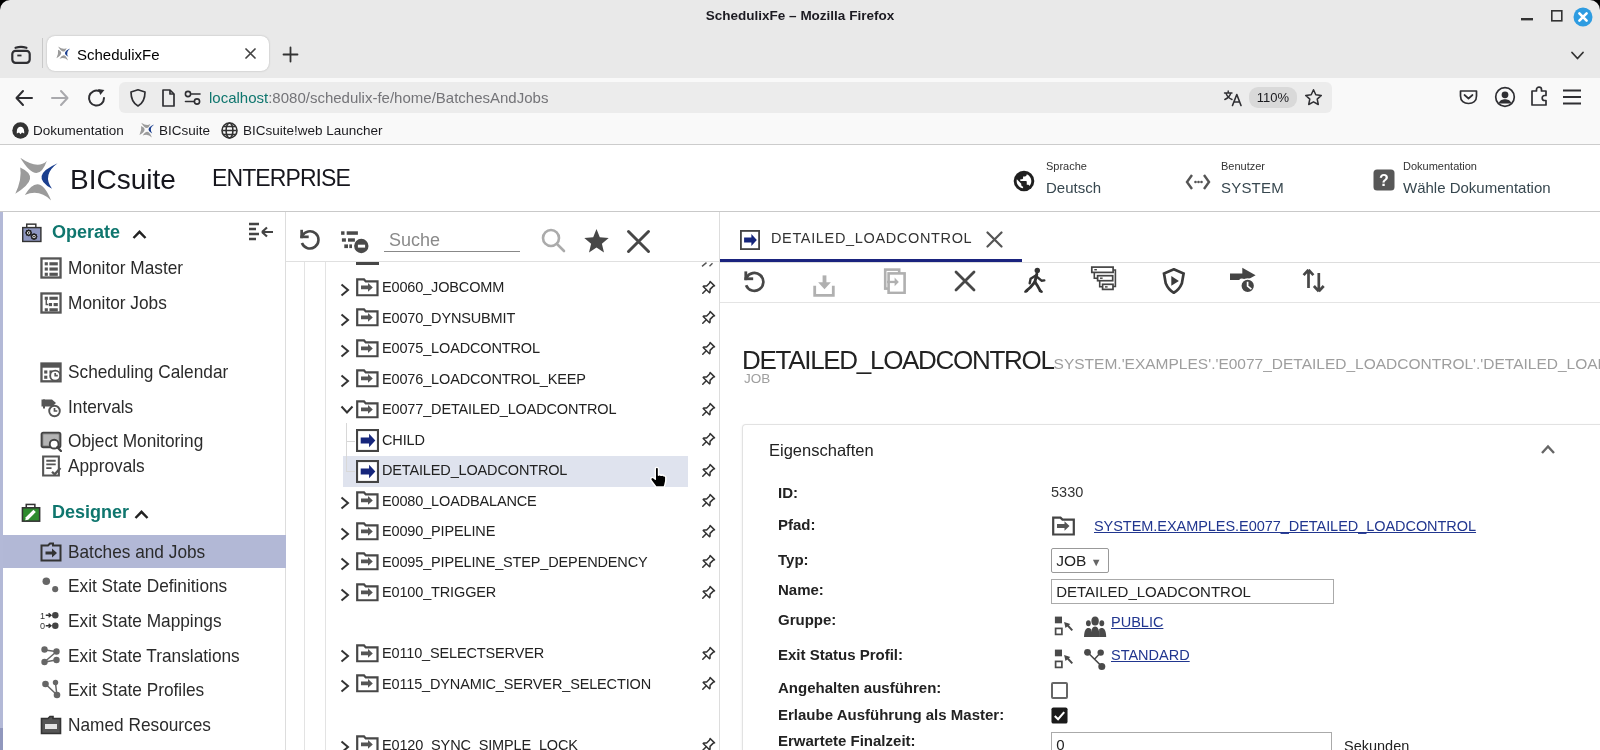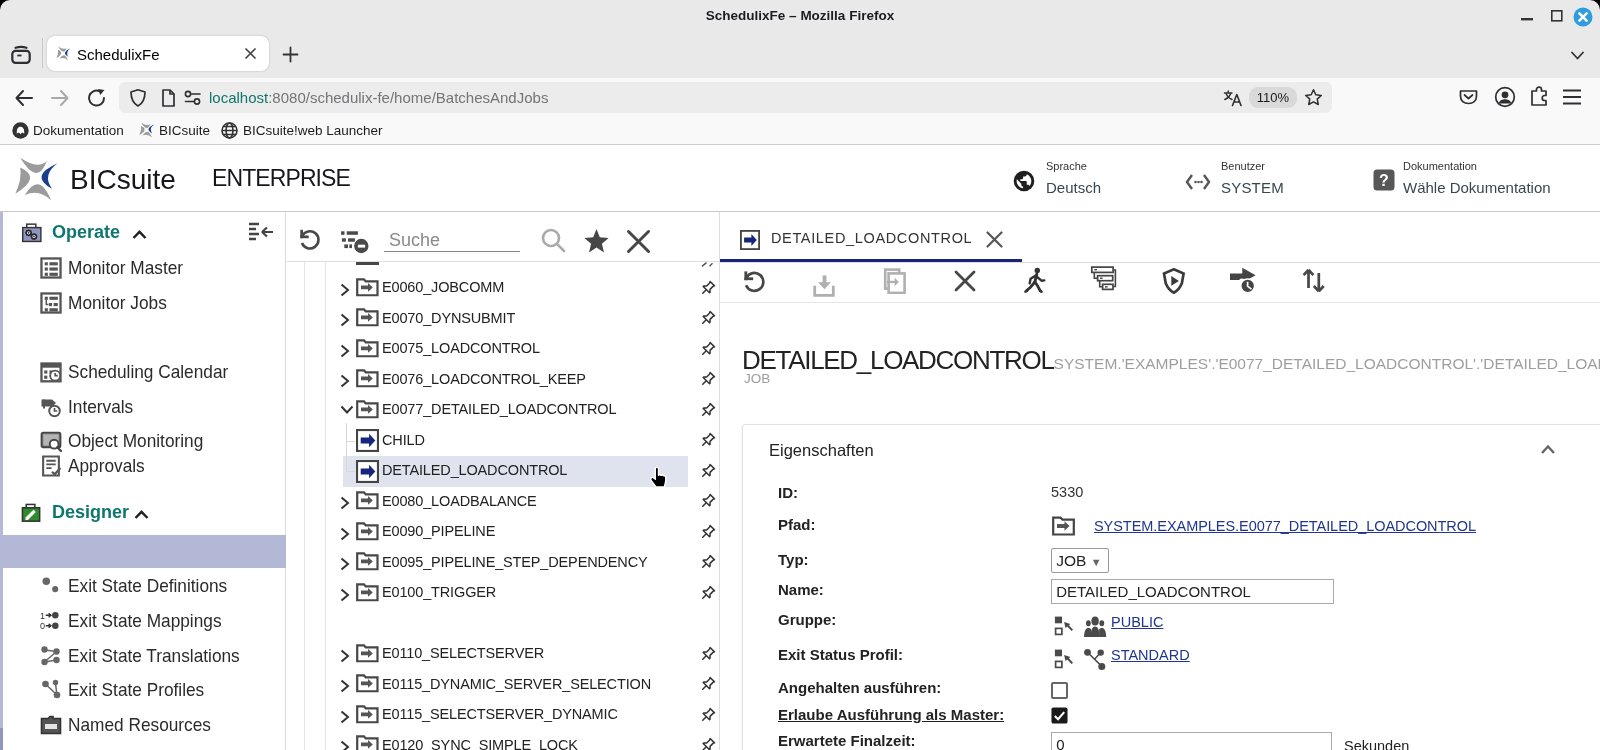--- a/index.html
+++ b/index.html
@@ -289,20 +289,26 @@
         </div>
       <div class="srow shead" style="top:287px;">
         <svg class="sicon" width="23" height="23" viewBox="0 0 23 23">
             <use href="#ic-designer"></use>
           </svg>
         <div class="slabel">Designer</div>
           <svg class="abs" style="left:134px; top:11px;" width="15" height="10" viewBox="0 0 15 10">
             <path d="M1.5 8 L7.5 1.8 L13.5 8" fill="none" stroke="#222" stroke-width="2.4"></path>
           </svg>
       </div>
+      <div class="srow" style="top:323px;">
+          <svg class="sicon" width="22" height="22" viewBox="0 0 22 22">
+            <use href="#ic-baj"></use>
+          </svg>
+          <div class="slabel">Batches and Jobs</div>
+        </div>
       <div class="srow" style="top:357px;">
           <svg class="sicon" width="21" height="21" viewBox="0 0 21 21">
             <use href="#ic-esd"></use>
           </svg>
           <div class="slabel">Exit State Definitions</div>
         </div>
       <div class="srow" style="top:392px;">
           <svg class="sicon" width="23" height="23" viewBox="0 0 23 23">
             <use href="#ic-esm"></use>
           </svg>
@@ -520,32 +526,20 @@
             <path d="M1.5 1.5 L8 7 L1.5 12.5" fill="none" stroke="#333" stroke-width="2"></path>
           </svg>
           <svg class="ticon" width="23" height="21" viewBox="0 0 23 20.5">
             <use href="#ic-folder"></use>
           </svg>
           <div class="tlabel">E0115_DYNAMIC_SERVER_SELECTION</div>
           <svg class="tpin" width="17" height="17" viewBox="0 0 17 17">
             <use href="#ic-pin"></use>
           </svg>
         </div>
-        <div class="trow" style="top: 488.5px;">
-          <svg class="tchev" width="10" height="14" viewBox="0 0 10 14">
-            <path d="M1.5 1.5 L8 7 L1.5 12.5" fill="none" stroke="#333" stroke-width="2"></path>
-          </svg>
-          <svg class="ticon" width="23" height="21" viewBox="0 0 23 20.5">
-            <use href="#ic-folder"></use>
-          </svg>
-          <div class="tlabel">E0115_SELECTSERVER_DYNAMIC</div>
-          <svg class="tpin" width="17" height="17" viewBox="0 0 17 17">
-            <use href="#ic-pin"></use>
-          </svg>
-        </div>
         <div class="trow" style="top: 519px;">
           <svg class="tchev" width="10" height="14" viewBox="0 0 10 14">
             <path d="M1.5 1.5 L8 7 L1.5 12.5" fill="none" stroke="#333" stroke-width="2"></path>
           </svg>
           <svg class="ticon" width="23" height="21" viewBox="0 0 23 20.5">
             <use href="#ic-folder"></use>
           </svg>
           <div class="tlabel">E0120_SYNC_SIMPLE_LOCK</div>
           <svg class="tpin" width="17" height="17" viewBox="0 0 17 17">
             <use href="#ic-pin"></use>
@@ -638,21 +632,21 @@
             <use href="#ic-select"></use>
           </svg>
         <svg class="abs" style="left:340px; top:221px;" width="24" height="25" viewBox="0 0 24 25">
             <use href="#ic-share"></use>
           </svg>
         <a class="navlink abs" style="left:368px; top:222px; font-size:14.5px;">STANDARD</a>
 
         <div class="flabel" style="top:254px;">Angehalten ausführen:</div>
         <div class="cb" style="top:257px; border:2px solid #666; border-radius:2px; background:#fff;"></div>
 
-        <div class="flabel" style="top:281px;text-decoration:underline;">Erlaube Ausführung als Master:</div>
+        <div class="flabel" style="top:281px;">Erlaube Ausführung als Master:</div>
         <svg class="cb" style="top:282px;" width="18" height="18" viewBox="0 0 18 18">
             <rect x="0.5" y="0.5" width="17" height="17" rx="2" fill="#1a1a1a"></rect>
             <path d="M4 9.5 L7.5 13 L14 5.5" fill="none" stroke="#fff" stroke-width="2.2"></path>
           </svg>
 
         <div class="flabel" style="top:307px;">Erwartete Finalzeit:</div>
         <div id="finput">&nbsp;0</div>
         <div class="abs" style="left:601px; top:313px; font-size:14.5px; color:#222;">Sekunden</div>
       </div>
     </div>

